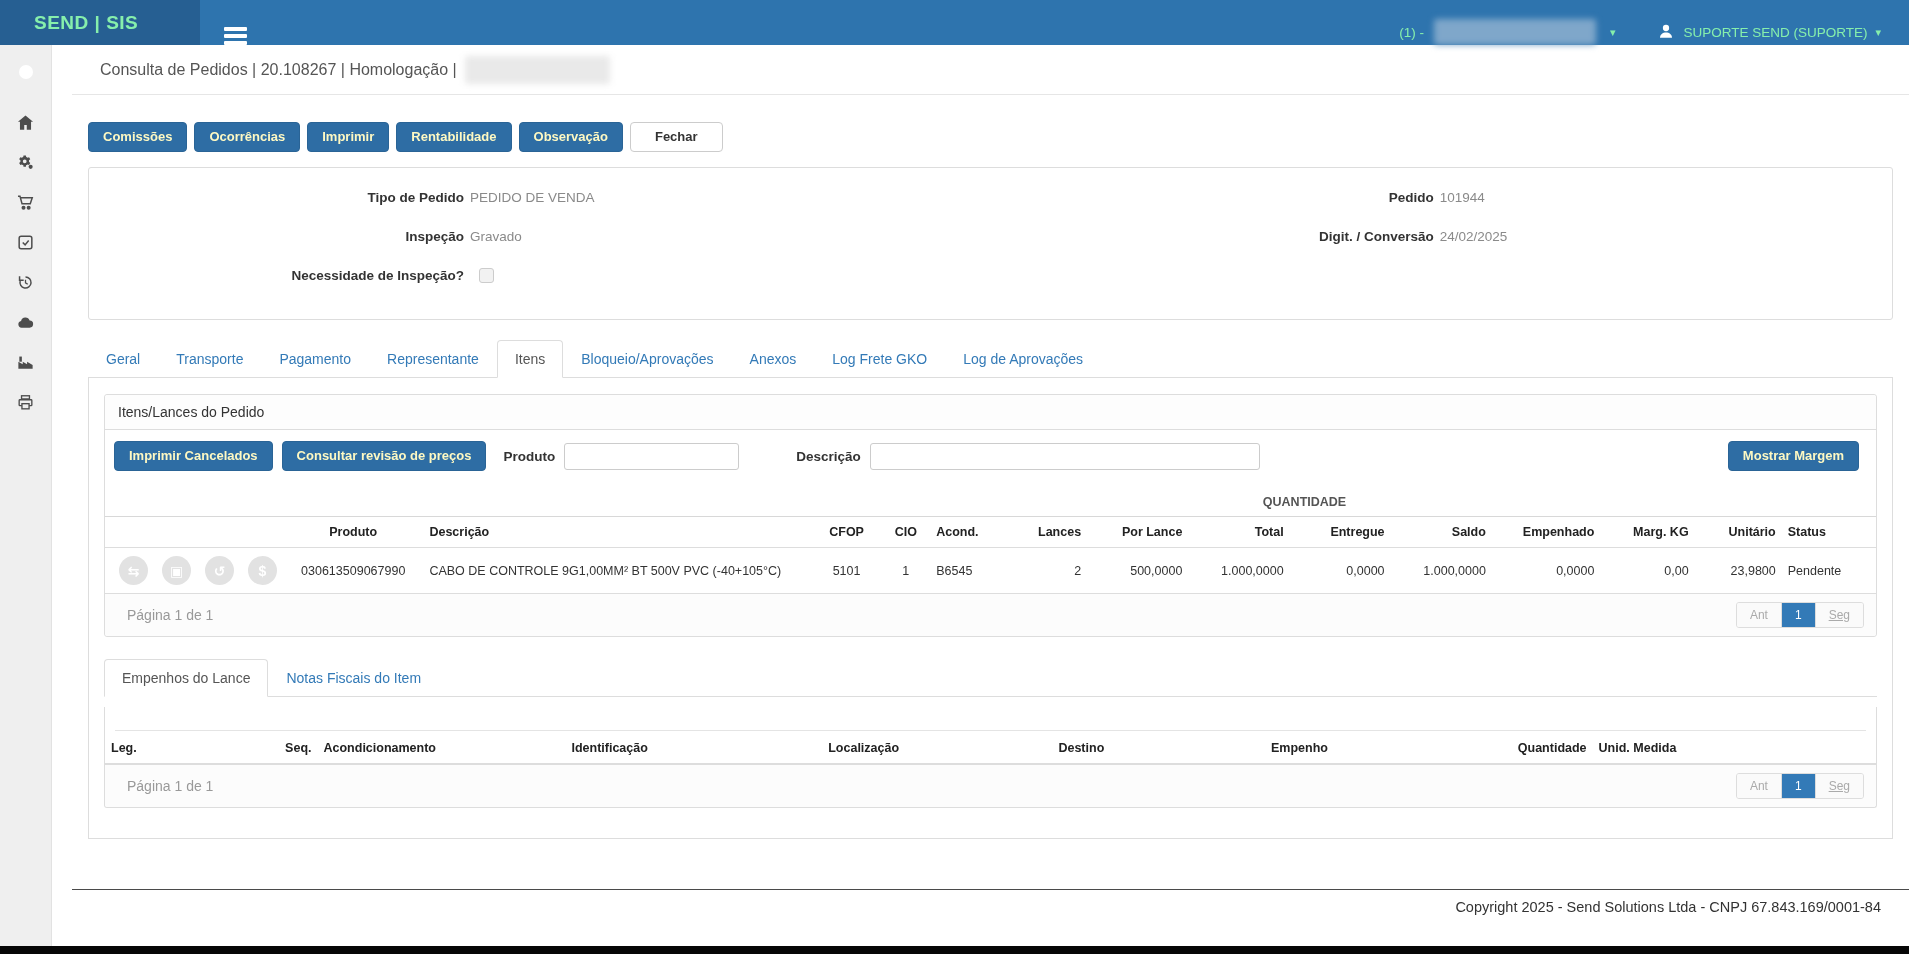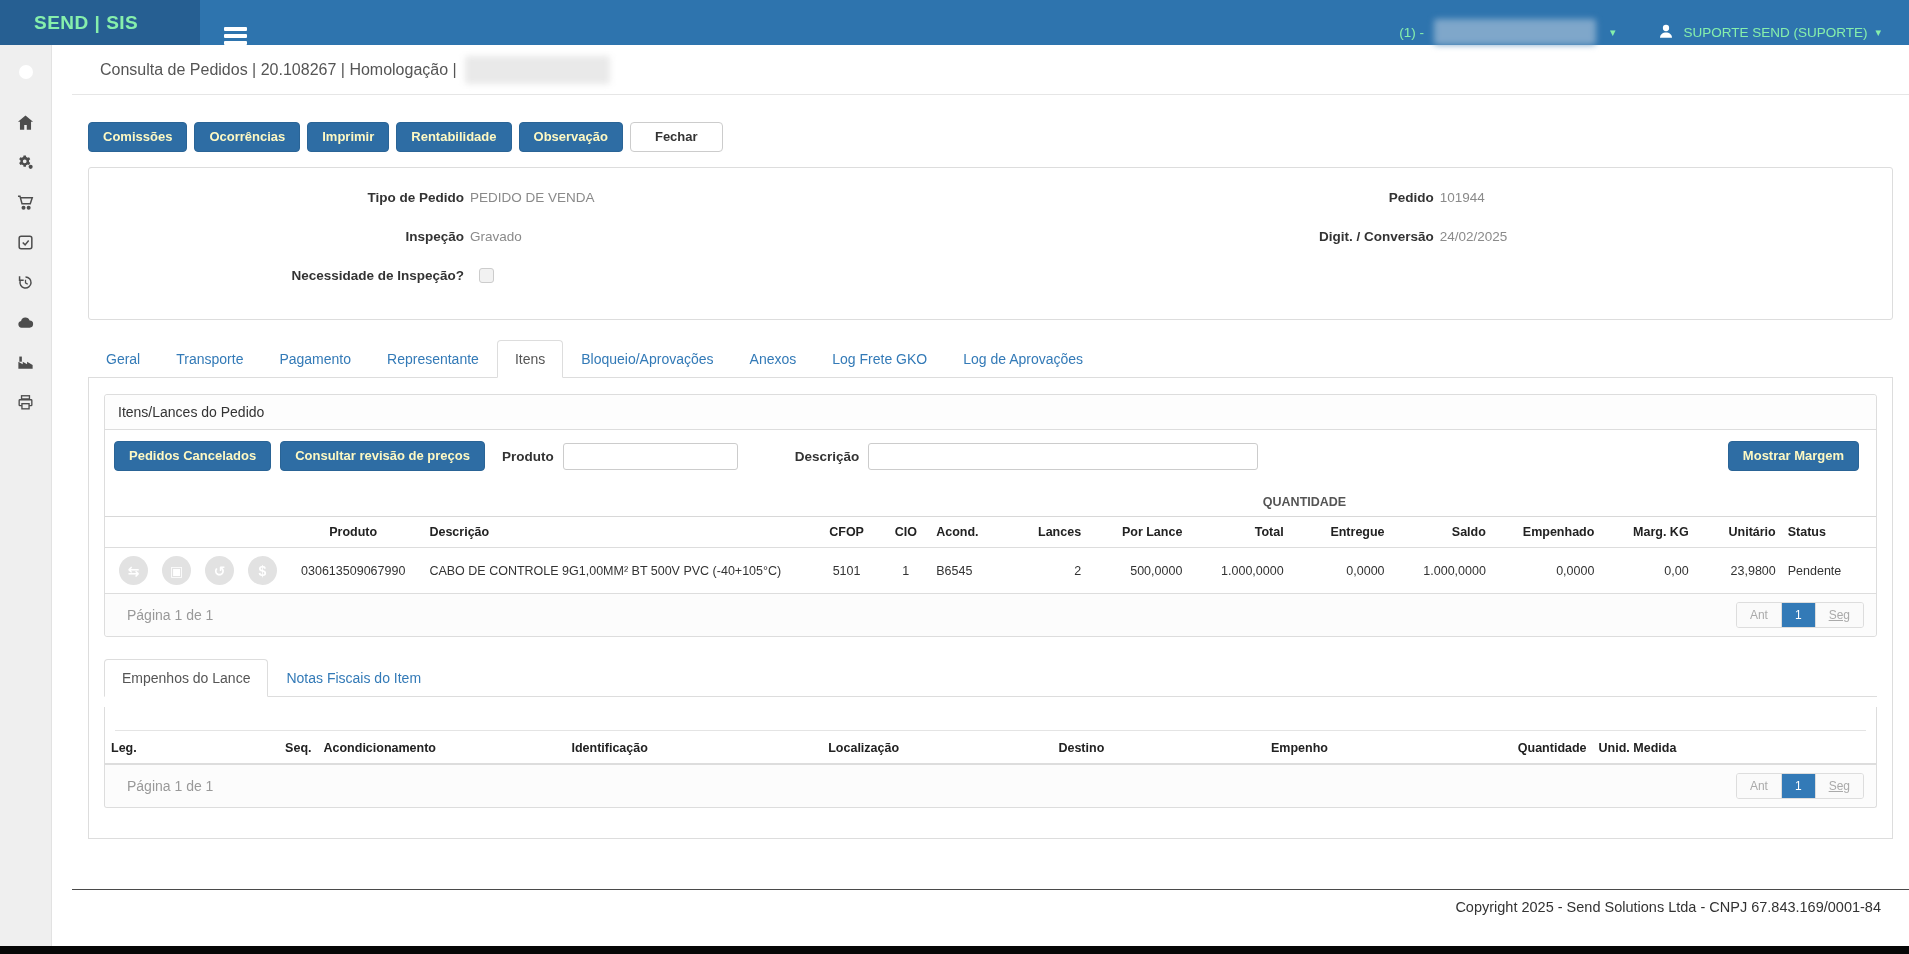--- a/index.html
+++ b/index.html
@@ -251,21 +251,21 @@
         <li class="tab">Log Frete GKO</li>
         <li class="tab">Log de Aprovações</li>
       </ul>
 
       <div class="tab-content">
 
         <section class="panel">
           <div class="panel-heading">Itens/Lances do Pedido</div>
 
           <div class="filter-row">
-            <button class="btn btn-blue">Pedidos Cancelados</button>
+            <button class="btn btn-blue">Imprimir Cancelados</button>
             <button class="btn btn-blue">Consultar revisão de preços</button>
             <span class="filter-label">Produto</span>
             <input class="txt-input input-produto" value="" style="">
             <span class="filter-label" style="margin-left:48px;">Descrição</span>
             <input class="txt-input input-descricao" value="" style="">
             <button class="btn btn-blue margem-btn">Mostrar Margem</button>
           </div>
 
           <table class="items-table">
             <colgroup>

